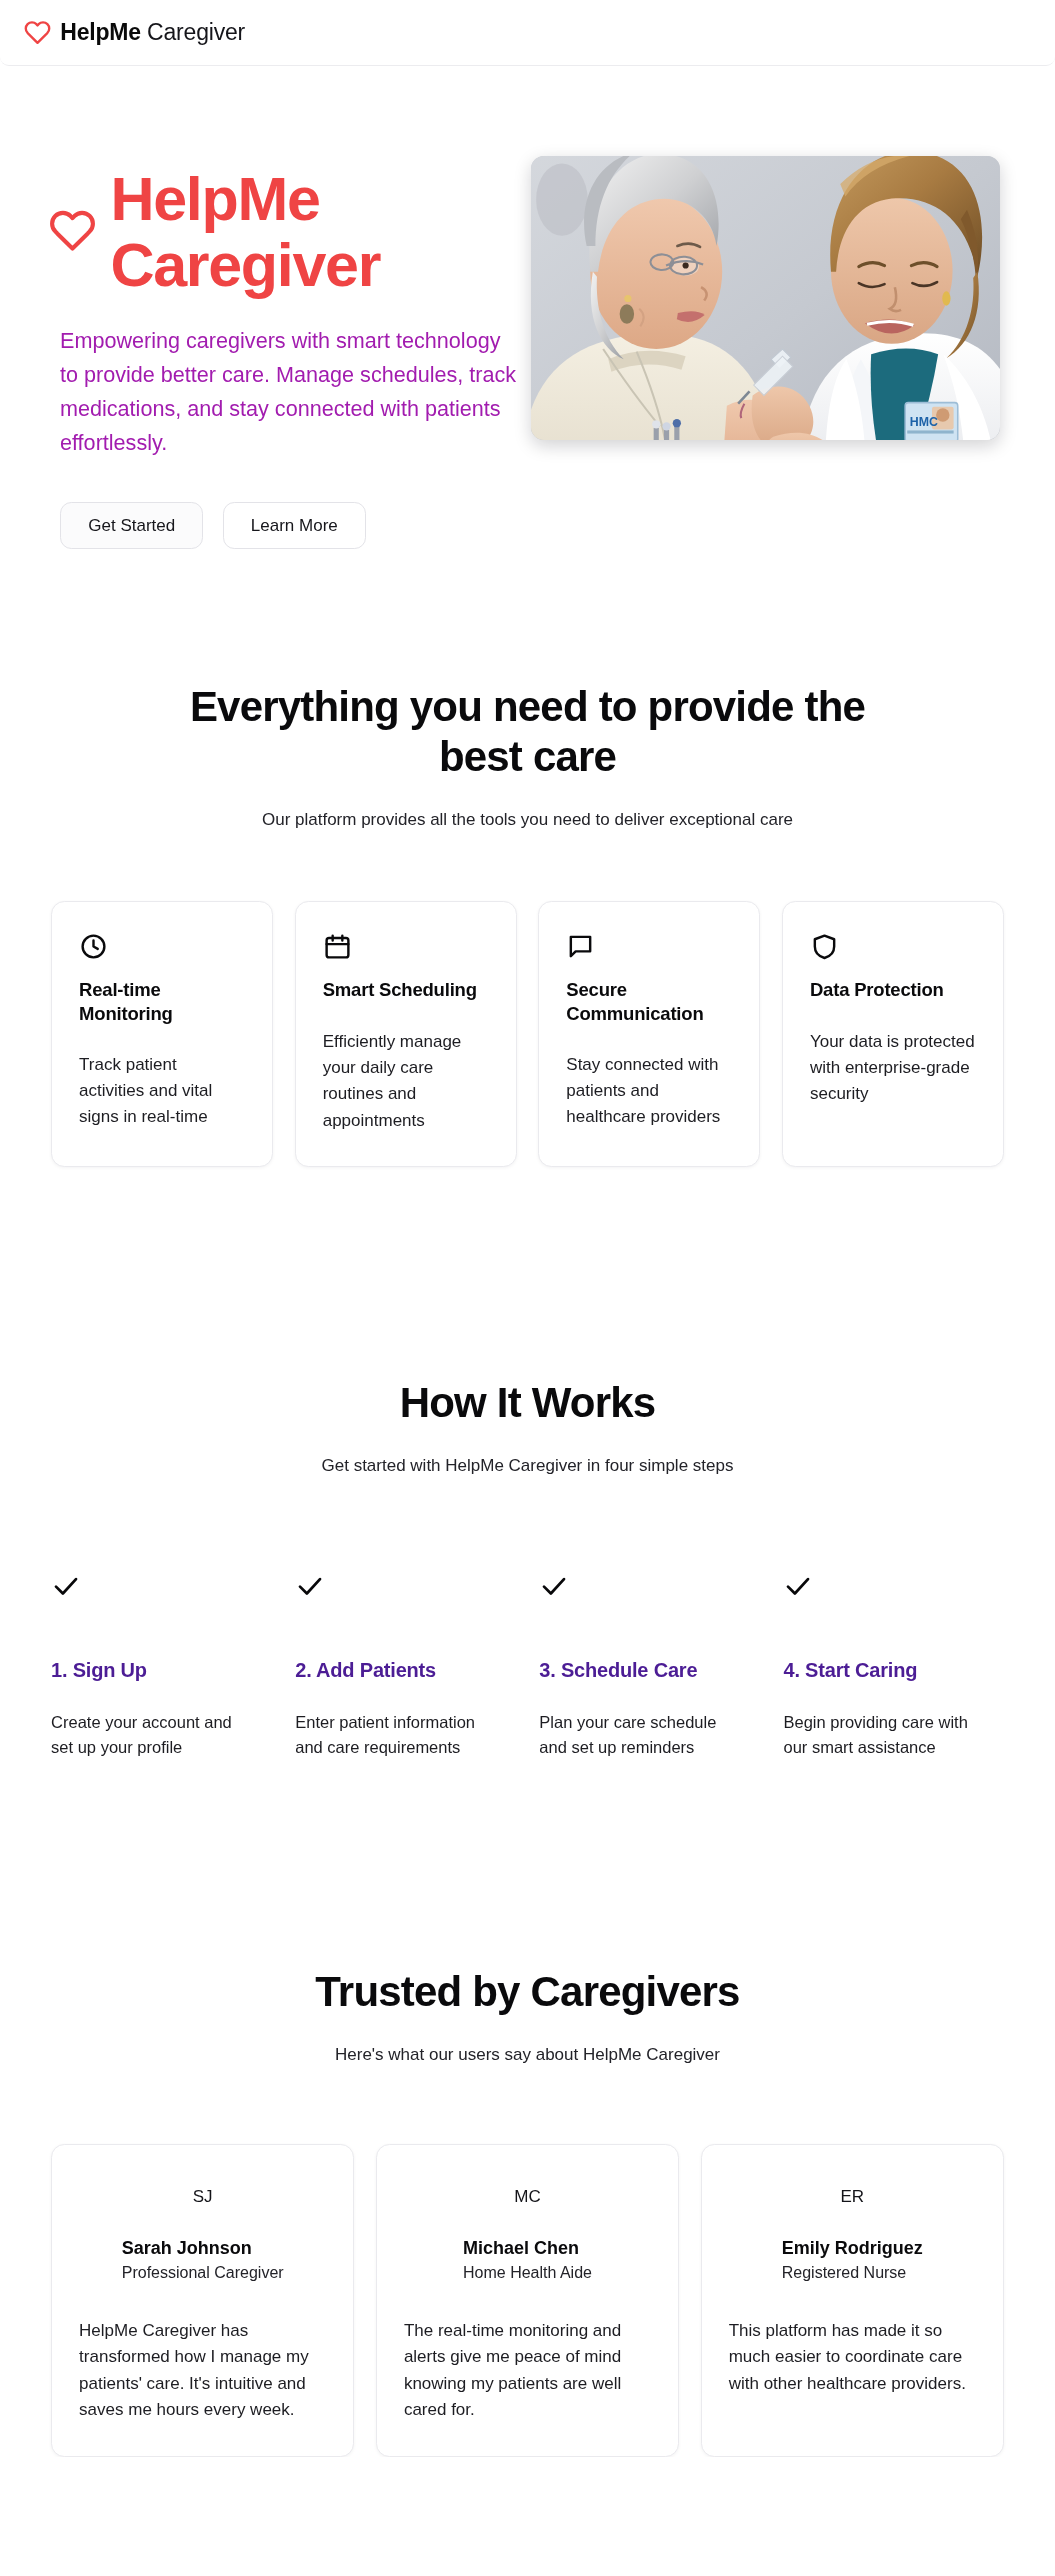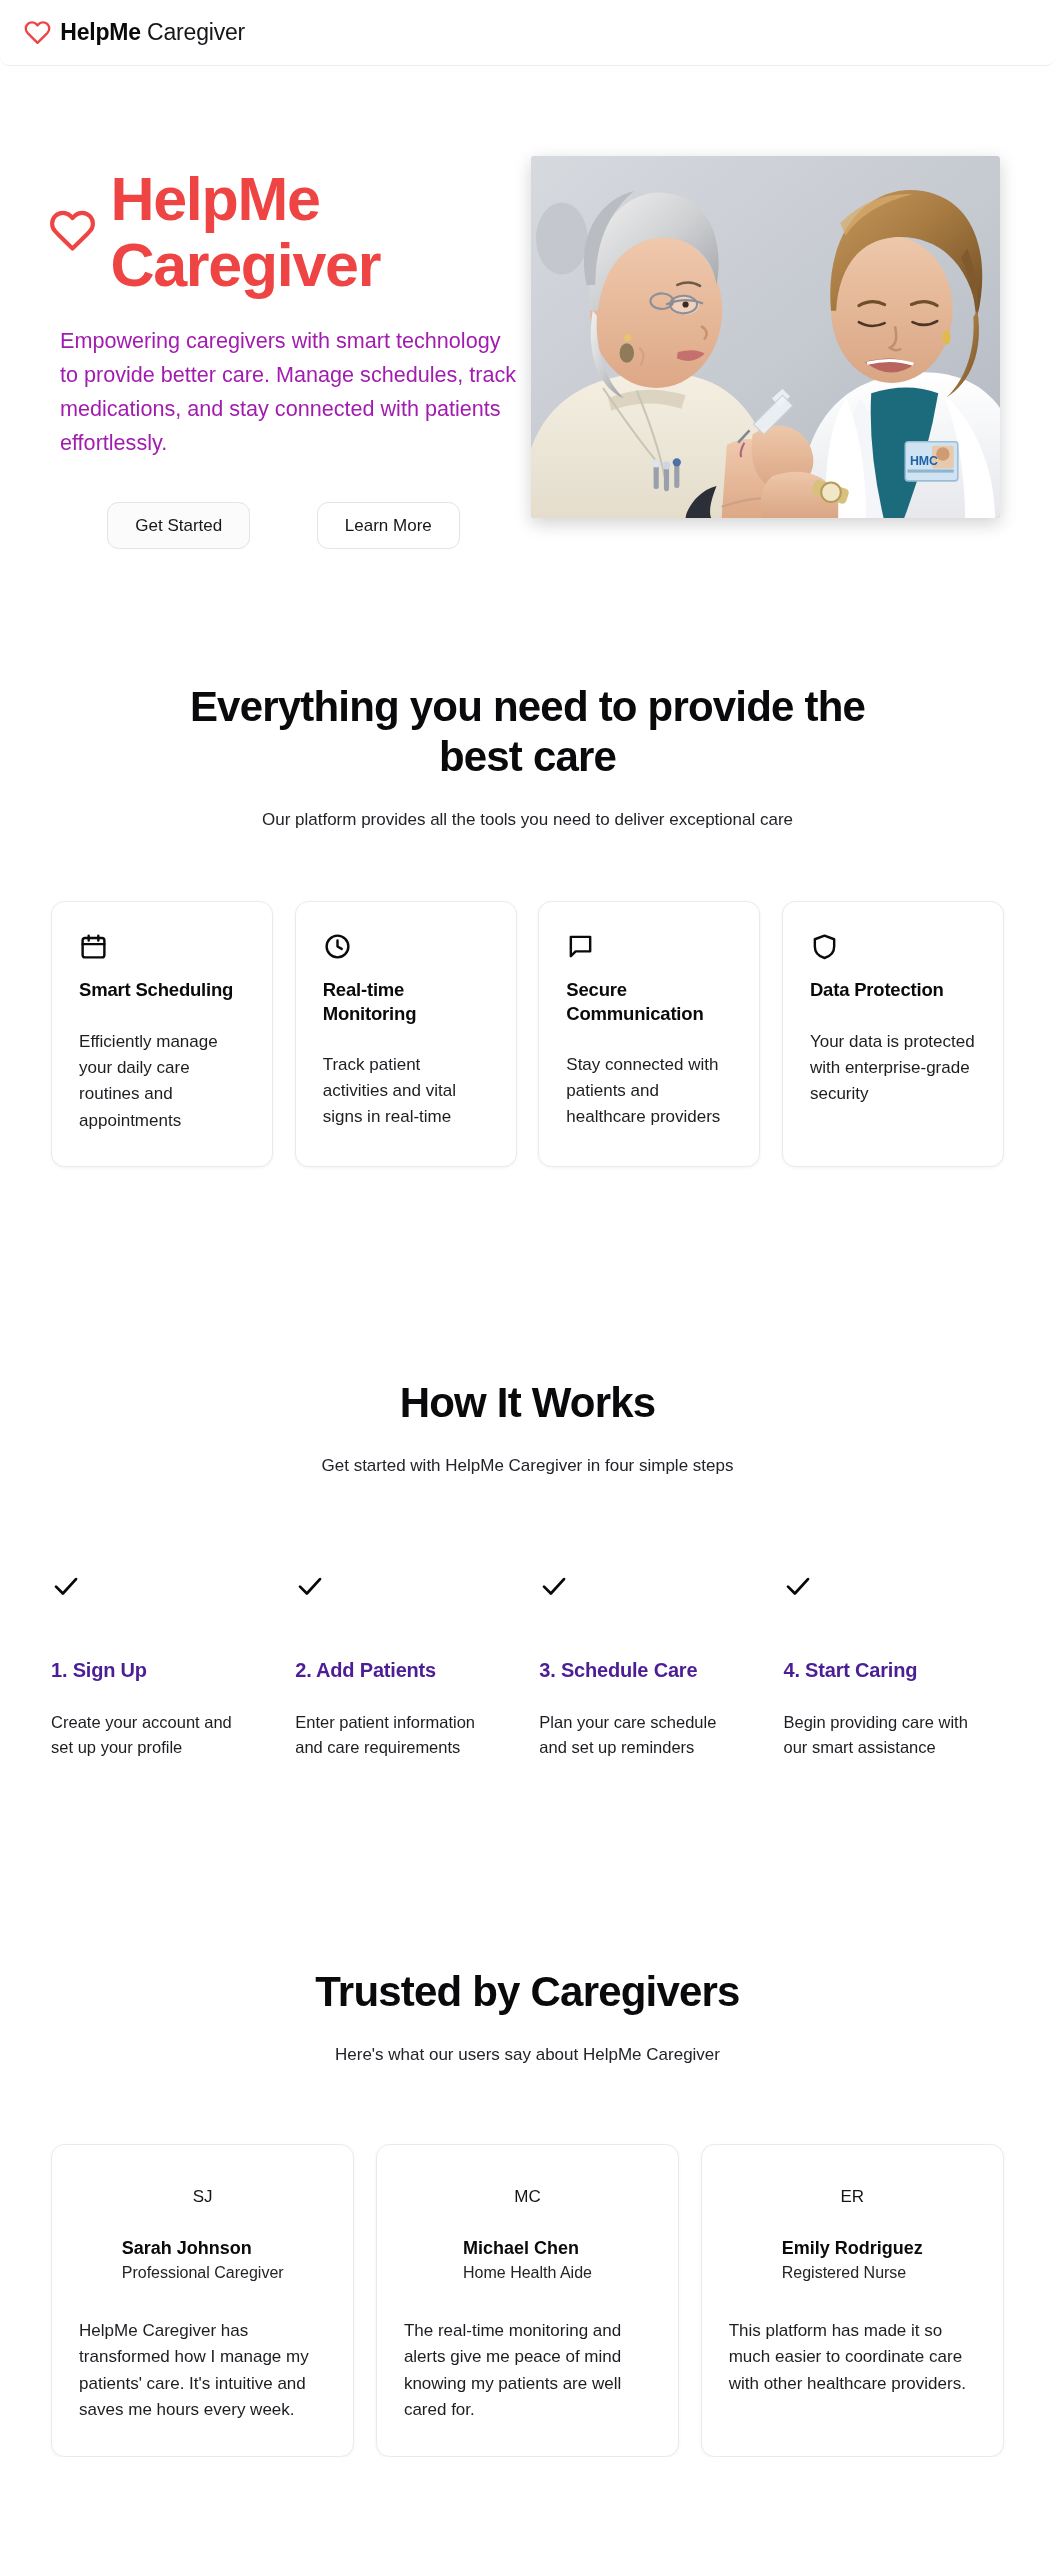--- a/index.html
+++ b/index.html
@@ -67,29 +67,28 @@
     font-size: 17px;
     color: #16161b;
     font-family: "Liberation Sans", sans-serif;
     height: 47px;
     padding: 0 27px;
     display: inline-flex;
     align-items: center;
     justify-content: center;
     cursor: pointer;
     white-space: nowrap;
-    margin-left: 47px;
   }
   .btn-outline { background: #ffffff; }
 
   .hero-right { flex: 1; padding-right: 55px; }
   .hero-photo {
     width: 469px;
-    height: 362px;
-    border-radius: 4px;
+    height: 284px;
+    border-radius: 13px;
     overflow: hidden;
     position: relative;
     box-shadow: 0 5.2px 17.5px rgba(10,10,20,0.18);
     background: #c9ccd2;
   }
   .hero-photo svg { display: block; width: 100%; height: 100%; }
 
   
   .section { padding: 0 49px; }
   .sec-title {
@@ -341,34 +340,34 @@
 </div>
 
 <div class="section features">
   <h2 class="sec-title">Everything you need to provide the best care</h2>
   <p class="sec-sub">Our platform provides all the tools you need to deliver exceptional care</p>
 
   <div class="cards-4">
 
     <div class="card">
       <svg class="card-icon" viewBox="0 0 24 24" fill="none" stroke="#0a0a0c" stroke-width="2" stroke-linecap="round" stroke-linejoin="round">
+        <circle cx="12" cy="12" r="9"></circle>
+        <path d="M12 7v5l3.5 2"></path>
+      </svg>
+      <div class="card-title">Real-time Monitoring</div>
+      <div class="card-desc">Track patient activities and vital signs in real-time</div>
+    </div>
+
+    <div class="card">
+      <svg class="card-icon" viewBox="0 0 24 24" fill="none" stroke="#0a0a0c" stroke-width="2" stroke-linecap="round" stroke-linejoin="round">
         <rect x="3" y="5" width="18" height="16" rx="2"></rect>
         <path d="M3 10h18M8 3v4M16 3v4"></path>
       </svg>
       <div class="card-title">Smart Scheduling</div>
       <div class="card-desc">Efficiently manage your daily care routines and appointments</div>
-    </div>
-
-    <div class="card">
-      <svg class="card-icon" viewBox="0 0 24 24" fill="none" stroke="#0a0a0c" stroke-width="2" stroke-linecap="round" stroke-linejoin="round">
-        <circle cx="12" cy="12" r="9"></circle>
-        <path d="M12 7v5l3.5 2"></path>
-      </svg>
-      <div class="card-title">Real-time Monitoring</div>
-      <div class="card-desc">Track patient activities and vital signs in real-time</div>
     </div>
 
     <div class="card">
       <svg class="card-icon" viewBox="0 0 24 24" fill="none" stroke="#0a0a0c" stroke-width="2" stroke-linecap="round" stroke-linejoin="round">
         <path d="M4 4h16v12H8l-4 4z"></path>
       </svg>
       <div class="card-title">Secure Communication</div>
       <div class="card-desc">Stay connected with patients and healthcare providers</div>
     </div>
 

